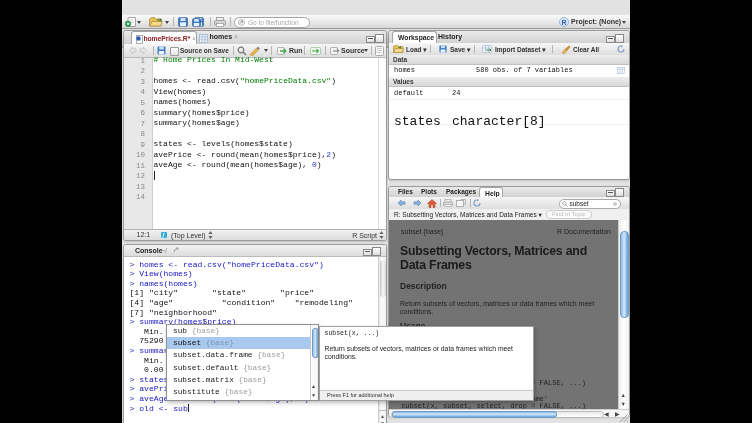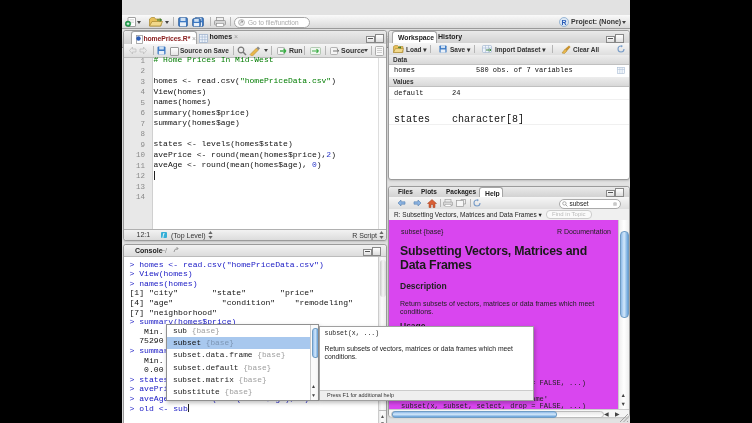--- a/index.html
+++ b/index.html
@@ -303,21 +303,21 @@
           <path d="M0.5 2.5 H7.5 M2.8 0.5 V6.5 M5.2 0.5 V6.5" stroke="#a8bdd4" stroke-width="0.5"></path>
         </svg>
     </div>
     <div class="abs" style="left:0;top:46px;width:240px;height:9px;background:linear-gradient(#ededed,#d8d8d8);border-bottom:1px solid #c0c0c0;">
       <div class="abs" style="left:4px;top:1px;font-size:6.5px;font-weight:bold;color:#333;">Values</div>
     </div>
     <div class="abs mono" style="left:0;top:55px;width:240px;height:12.6px;border-bottom:1px solid #f0f0f0;font-size:7px;color:#111;">
       <div class="abs" style="left:5px;top:2.5px;">default</div>
       <div class="abs" style="left:63px;top:2.5px;">24</div>
     </div>
-    <div class="abs mono" style="left:0;top:80.2px;width:240px;height:12.6px;border-bottom:1px solid #f0f0f0;font-size:10px;color:#111;">
+    <div class="abs mono" style="left:0;top:80.2px;width:240px;height:12.6px;border-bottom:1px solid #f0f0f0;font-size:13px;color:#111;">
       <div class="abs" style="left:5px;top:2.5px;">states</div>
       <div class="abs" style="left:63px;top:2.5px;">character[8]</div>
     </div>
   </div>
   <div id="helpp" class="pane" style="left:266px;top:186px;width:240px;height:229px;">
     <div class="tabbar" style="height:10px;">
       <div class="tab" style="left:4px;font-size:6.5px;line-height:10px;">Files</div>
       <div class="tab" style="left:27px;font-size:6.5px;line-height:10px;">Plots</div>
       <div class="tab" style="left:52px;font-size:6.5px;line-height:10px;">Packages</div>
       <div class="tab active" style="left:90px;width:24px;height:10px;box-sizing:border-box;font-size:6.8px;line-height:11px;">Help</div>
@@ -362,21 +362,21 @@
         <div class="abs" style="right:2px;top:0.5px;font-size:6px;color:#aaa;">⊗</div>
       </div>
     </div>
     <div class="abs" style="left:0;top:22px;width:240px;height:11px;background:#f0f0f0;border-bottom:1px solid #cfcfcf;">
       <div class="abs" style="left:5px;top:2px;font-size:6.5px;color:#222;">R: Subsetting Vectors, Matrices and Data Frames ▾</div>
       <div class="abs" style="left:157px;top:1px;width:44px;height:7px;border:1px solid #ccc;border-radius:4px;background:#fafafa;">
         <div class="abs" style="left:5px;top:0px;font-size:6px;color:#bbb;">Find in Topic</div>
       </div>
     </div>
 
-    <div class="abs" style="left:0;top:33px;width:229px;height:189px;background:#d946ef;overflow:hidden;">
+    <div class="abs" style="left:0;top:33px;width:229px;height:189px;background:#737373;overflow:hidden;">
       <div class="abs" style="left:12px;top:8px;font-size:7px;color:#222;">subset {base}</div>
       <div class="abs" style="right:7px;top:8px;font-size:7px;color:#222;">R Documentation</div>
       <div class="abs" style="left:11px;top:23.5px;font-size:12.3px;font-weight:bold;color:#1a1a1a;line-height:14.4px;letter-spacing:-0.2px;">Subsetting Vectors, Matrices and<br>Data Frames</div>
       <div class="abs" style="left:11px;top:60.5px;font-size:8.5px;font-weight:bold;color:#222;">Description</div>
       <div class="abs" style="left:11px;top:79.5px;font-size:7px;color:#222;line-height:8.6px;width:200px;">Return subsets of vectors, matrices or data frames which meet conditions.</div>
       <div class="abs" style="left:11px;top:100.5px;font-size:8.5px;font-weight:bold;color:#222;">Usage</div>
       <pre class="mono abs" style="left:12px;top:114px;margin:0;font-size:7px;line-height:7.7px;color:#222;">subset(x, ...)
 
 ## Default S3 method:
 subset(x, subset, ...)

